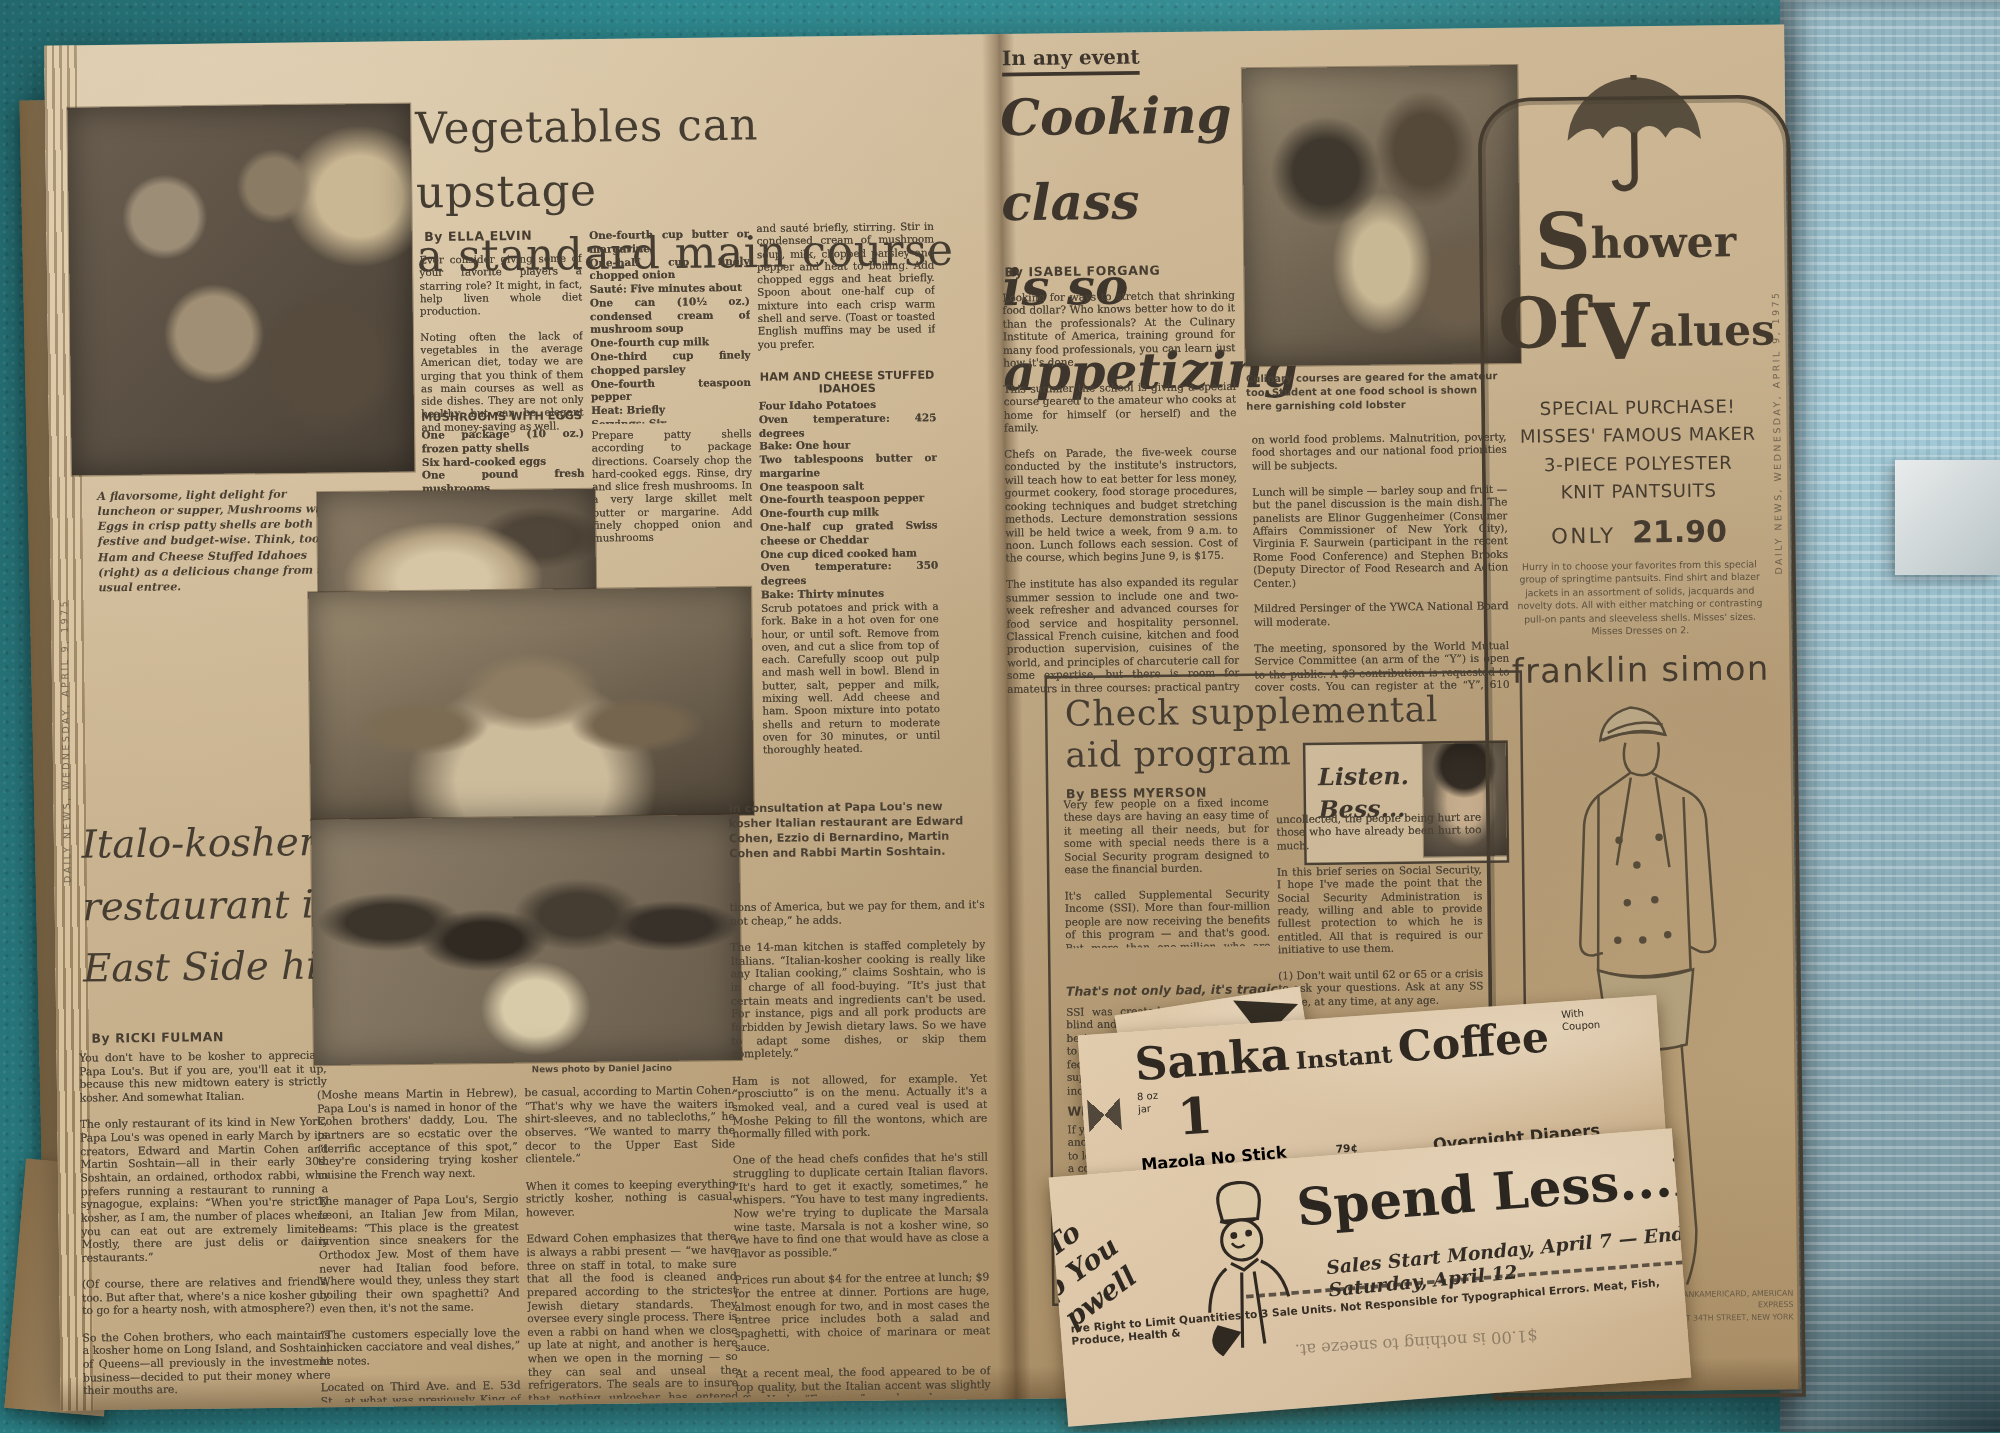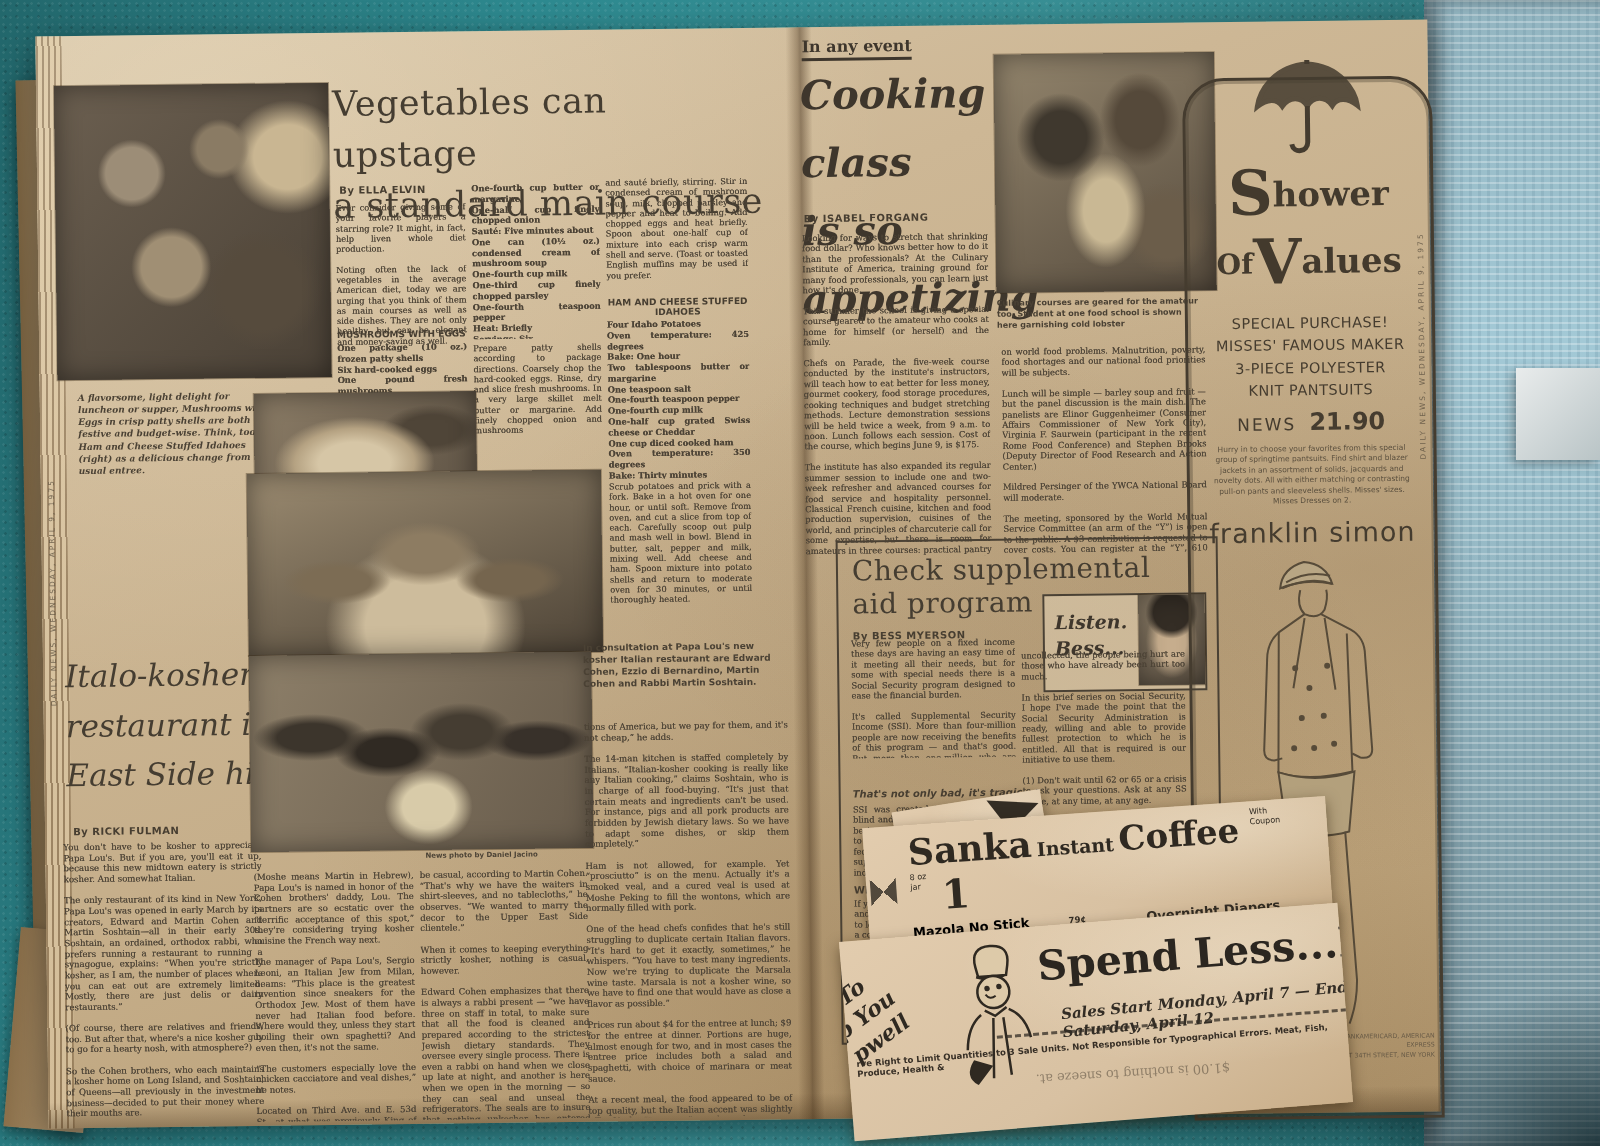--- a/index.html
+++ b/index.html
@@ -279,28 +279,28 @@
         <svg width="120" height="104" viewBox="0 0 120 104">
           <g fill="none" stroke="#453c2f" stroke-width="5">
             <path d="M60 10 C 26 12 12 38 10 52 C20 44 30 44 35 52 C42 42 54 42 60 52 C66 42 78 42 85 52 C90 44 100 44 110 52 C108 38 94 12 60 10 Z" fill="#453c2f" opacity=".85"></path>
             <line x1="60" y1="6" x2="60" y2="10"></line>
             <path d="M60 52 L60 88 C60 98 46 100 44 90"></path>
           </g>
         </svg>
       </div>
       <div style="text-align:center;font-family:'DejaVu Serif',serif;font-weight:700;color:#433a2d;margin-top:-6px;">
         <div style="font-size:34px;"><span style="font-size:62px;vertical-align:-8px;">S</span><span>hower</span></div>
-        <div style="font-size:34px;margin-top:-4px;"><span style="font-size:28px;">Of</span><span style="font-size:62px;vertical-align:-10px;">V</span><span>alues</span></div>
+        <div style="font-size:34px;margin-top:-4px;"><span style="font-size:56px;">Of</span><span style="font-size:62px;vertical-align:-10px;">V</span><span>alues</span></div>
       </div>
       <div style="text-align:center;margin-top:14px;font-family:'DejaVu Sans',sans-serif;font-size:14.5px;font-weight:500;letter-spacing:.5px;line-height:1.55;color:#453c2f;white-space:pre-line;">SPECIAL PURCHASE!
 MISSES' FAMOUS MAKER
 3-PIECE POLYESTER
 KNIT PANTSUITS</div>
       <div style="text-align:center;margin-top:6px;color:#453c2f;">
-        <span style="font-family:'DejaVu Sans',sans-serif;font-size:17px;letter-spacing:2px;">NEWS</span>
+        <span style="font-family:'DejaVu Sans',sans-serif;font-size:17px;letter-spacing:2px;">ONLY</span>
         <span style="font-family:'DejaVu Sans',sans-serif;font-size:24px;font-weight:700;margin-left:8px;">21.90</span>
       </div>
       <div style="margin:8px 16px 0;font-family:'DejaVu Sans',sans-serif;font-size:7.5px;line-height:1.4;color:#5a4f3e;text-align:center;">Hurry in to choose your favorites from this special group of springtime pantsuits. Find shirt and blazer jackets in an assortment of solids, jacquards and novelty dots. All with either matching or contrasting pull-on pants and sleeveless shells. Misses' sizes. Misses Dresses on 2.</div>
       <div style="text-align:center;margin-top:10px;font-family:'DejaVu Sans',sans-serif;font-size:27px;font-weight:500;letter-spacing:1px;color:#453c2f;">franklin simon</div>
 
       <div style="text-align:center;">
         <svg width="210" height="480" viewBox="0 0 210 480">
           <g fill="none" stroke="#574b39" stroke-width="2">
             <path d="M96 14 q-22 6 -24 26 q24 -10 52 -4 q-6 -20 -28 -22 Z" fill="#b8a684"></path>
             <path d="M74 40 q28 -12 50 -4"></path>

